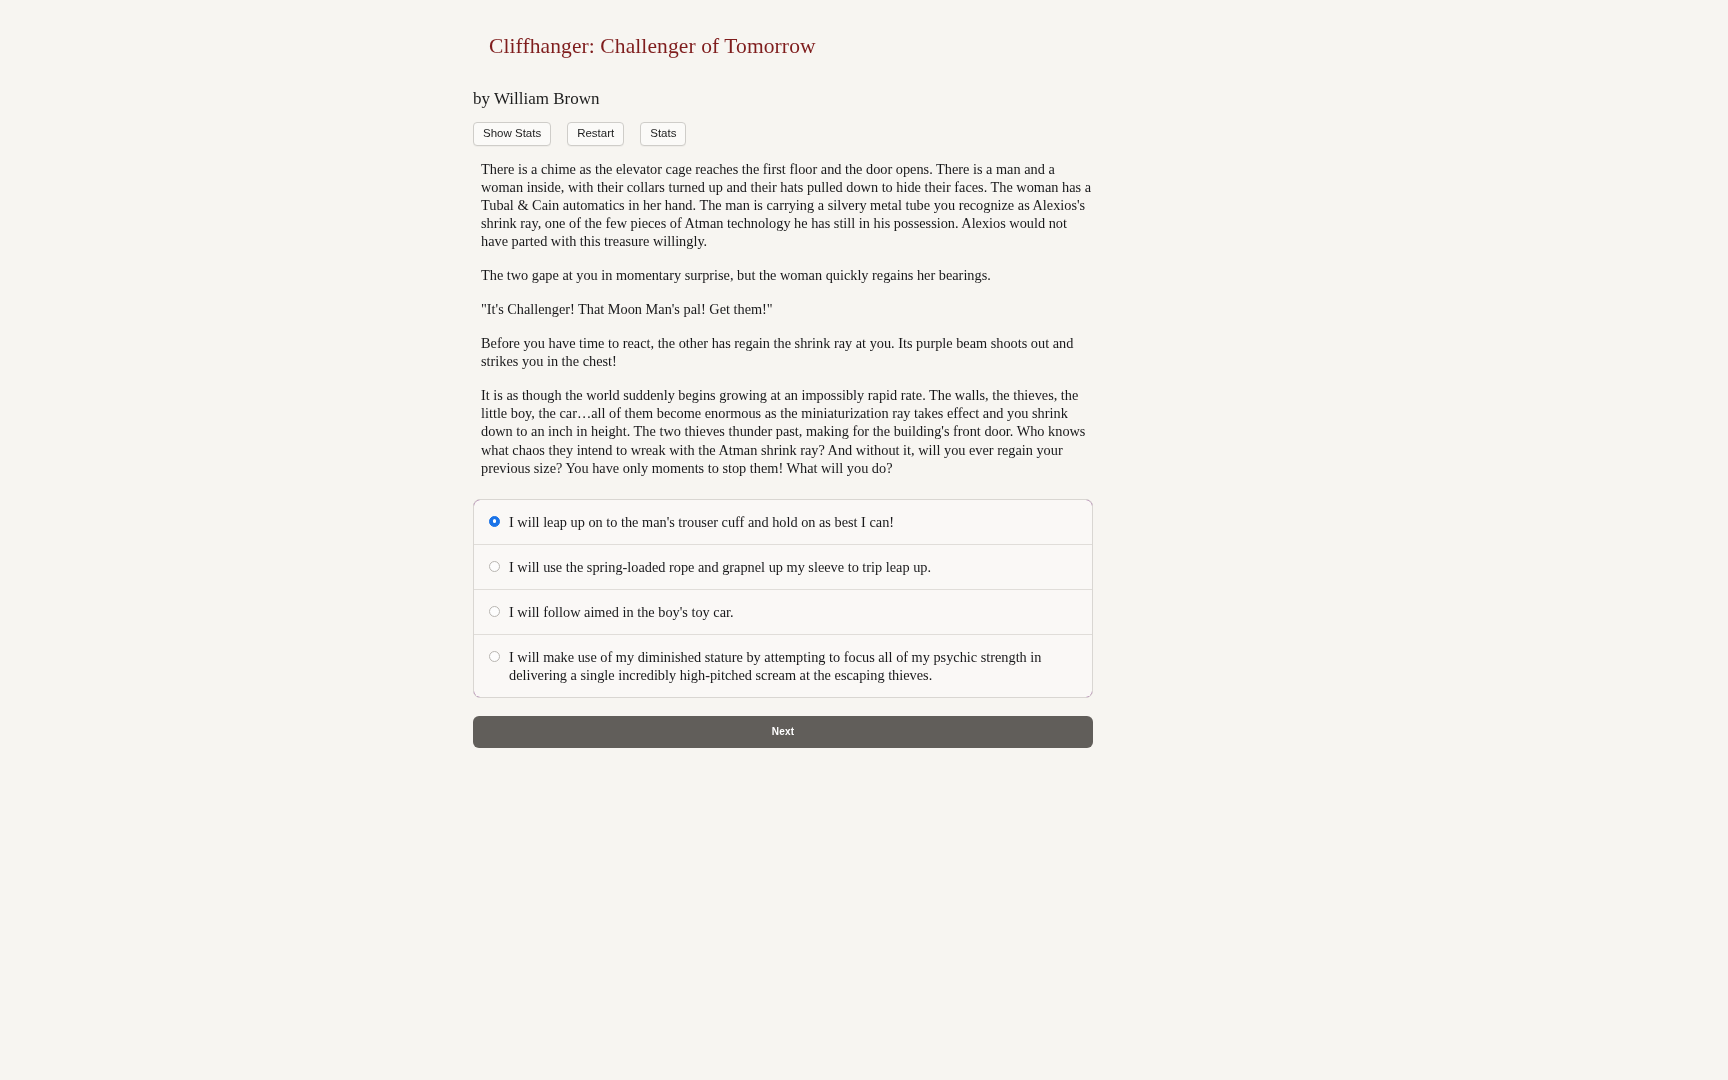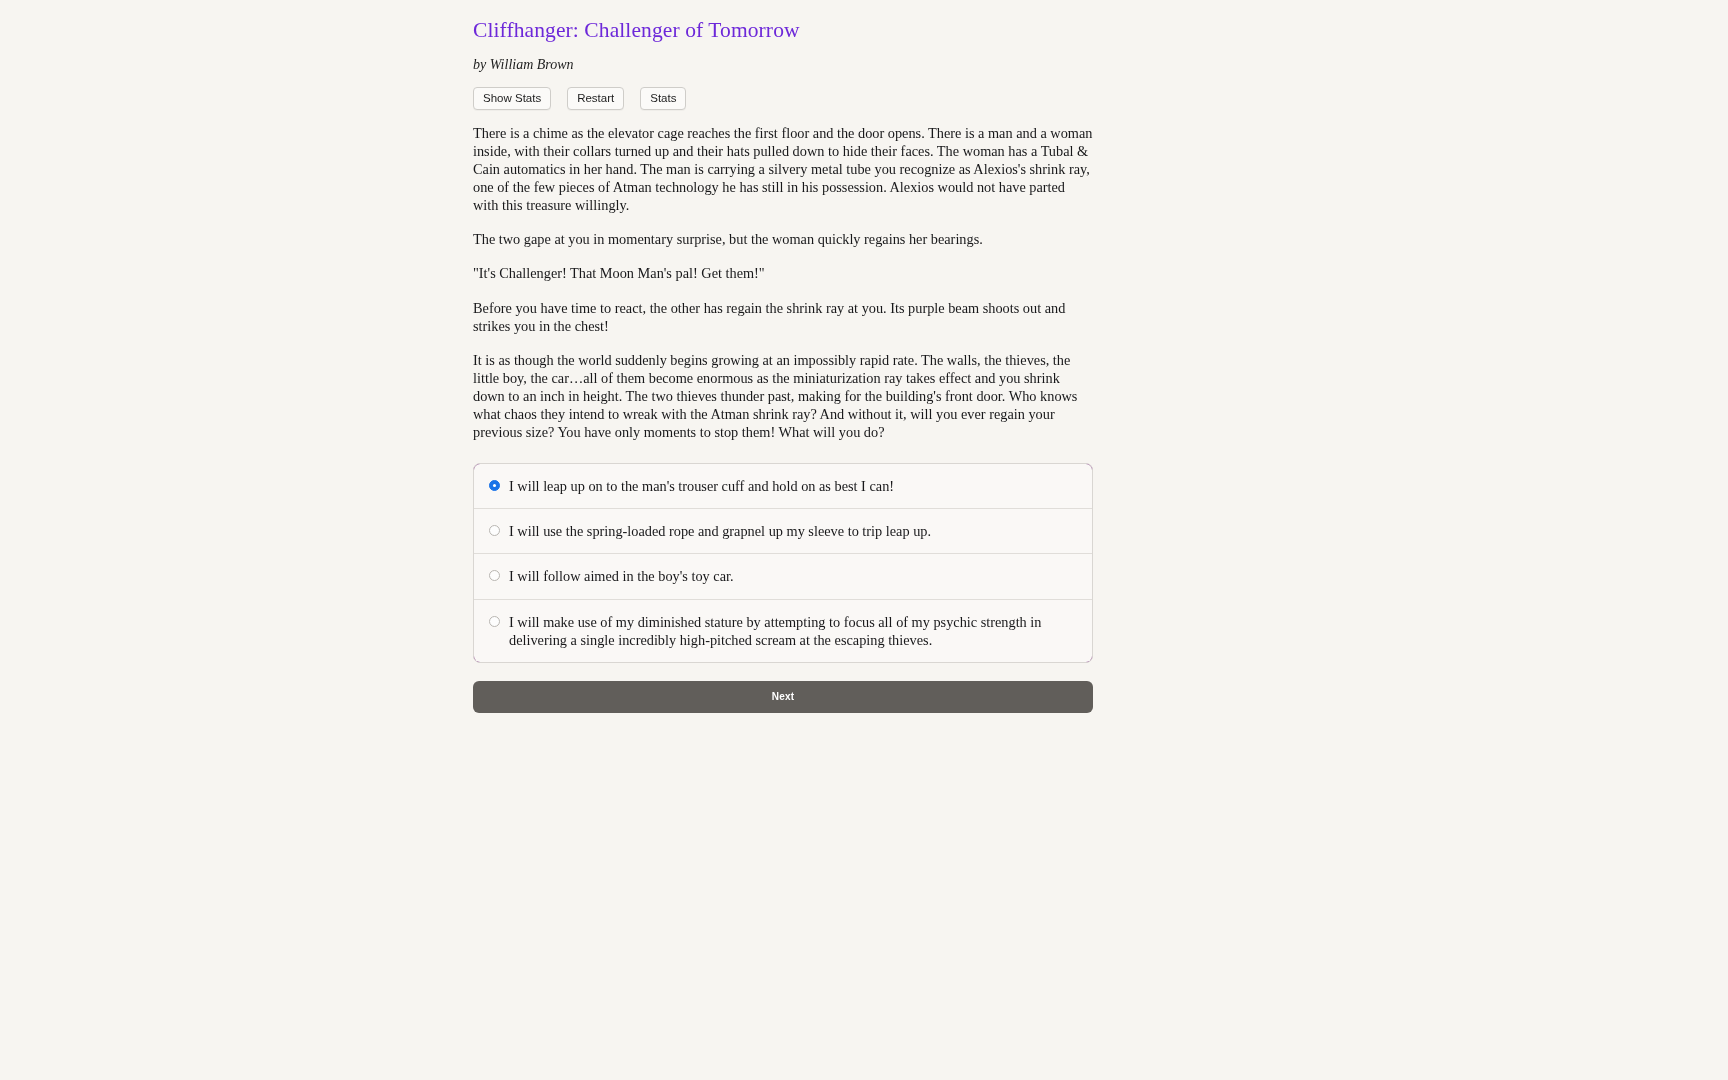--- a/index.html
+++ b/index.html
@@ -18,33 +18,32 @@
     position: absolute;
     left: 473px;
     top: 0;
     width: 620px;
   }
   .game-title {
     font-family: "Liberation Serif", serif;
     font-size: 21.5px;
     font-weight: 400;
     letter-spacing: 0.1px;
-    color: #6d28d9;
-    margin: 0;
+    color: #7f1d1d;
+    margin: 16px;
     padding-top: 18px;
     line-height: 1.2;
   }
   .byline {
     font-family: "Liberation Serif", serif;
-    font-size: 14px;
+    font-size: 17px;
     color: #1d1d1d;
     margin: 0;
     padding-top: 13px;
     line-height: 1.2;
-    font-style: italic;
   }
   .toolbar {
     padding-top: 13px;
     display: flex;
     gap: 16px;
     align-items: center;
   }
   .tool-btn {
     font-family: "Liberation Sans", sans-serif;
     font-size: 11.5px;
@@ -58,21 +57,21 @@
     box-shadow: 0 1px 0 rgba(0,0,0,0.03);
   }
   .story {
     padding-top: 14px;
   }
   .story p {
     font-family: "Liberation Serif", serif;
     font-size: 14.3px;
     line-height: 1.265;
     color: #18181a;
-    margin: 0 0 16px 0;
+    margin: 0 0 16px 8px;
     text-align: left;
   }
   .story p:last-child {
     margin-bottom: 0;
   }
   .choices {
     margin-top: 22px;
     border: 1px solid #d9d6d2;
     border-radius: 7px;
     background: #701a75;

